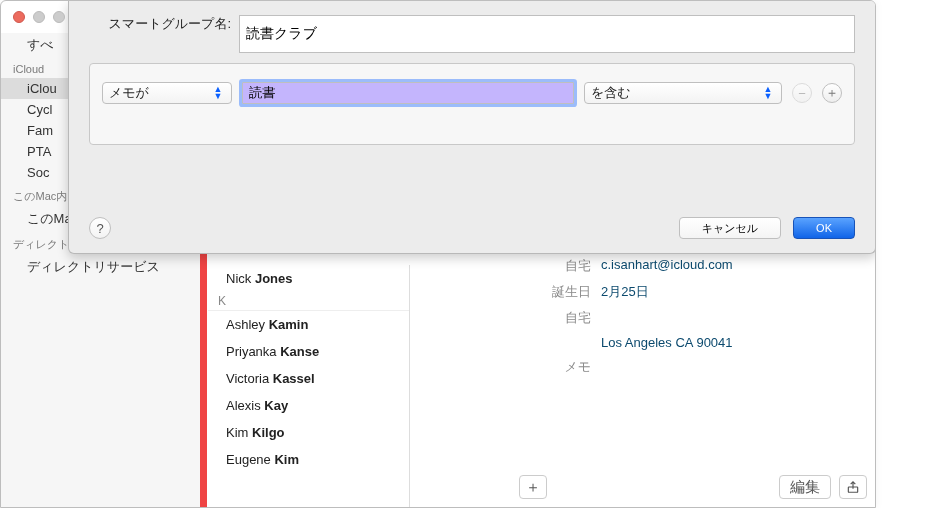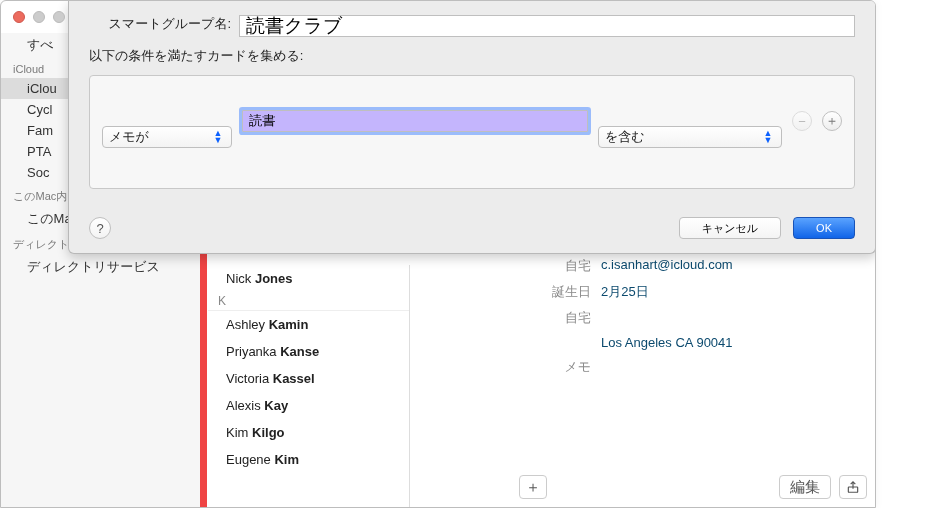--- a/index.html
+++ b/index.html
@@ -27,24 +27,24 @@
 .dval { flex: 1; color: #0c4a6e; }
 
 .detail-bar { position: absolute; left: 518px; bottom: 8px; right: 8px; display: flex; justify-content: space-between; align-items: center; }
 .sqbtn { border: 1px solid #ccc; background: #fff; border-radius: 4px; height: 24px; padding: 0 10px; font-size: 15px; color: #555; display: inline-flex; align-items: center; justify-content: center; }
 .sqbtn.ico { width: 28px; padding: 0; }
 
 
 .sheet { position: absolute; left: 67px; top: 0; width: 808px; height: 253px; background: #ececec; border: 1px solid #b8b8b8; border-top: none; border-radius: 0 0 6px 6px; box-shadow: 0 4px 12px rgba(0,0,0,.2); padding: 14px 20px 14px 20px; }
 .frow { display: flex; margin-bottom: 10px; }
 .flabel { width: 150px; text-align: right; padding-right: 8px; }
-.tfield { flex: 1; height: 22px; border: 1px solid #bfbfbf; background: #fff; padding: 2px 6px; font-size: 19px; }
+.tfield { flex: 1; height: 38px; border: 1px solid #bfbfbf; background: #fff; padding: 2px 6px; font-size: 14px; }
 .cond-box { border: 1px solid #c8c8c8; background: #f7f7f7; border-radius: 4px; padding: 18px 12px 40px; margin-top: 4px; }
 .cond-row { display: flex; align-items: center; gap: 10px; }
-.popup { height: 22px; border: 1px solid #bfbfbf; border-radius: 4px; background: linear-gradient(#fff,#f3f3f3); padding: 0 6px; display: flex; align-items: center; justify-content: space-between; margin-top: 32px; }
+.popup { height: 22px; border: 1px solid #bfbfbf; border-radius: 4px; background: linear-gradient(#fff,#f3f3f3); padding: 0 6px; display: flex; align-items: center; justify-content: space-between; }
 .popup .arr { width: 14px; height: 16px; margin-left: 4px; color: #0a60ff; font-size: 9px; line-height: 7px; text-align: center; display: flex; flex-direction: column; justify-content: center; }
 .popup .arr::before { content: "\25B2"; display: block; }
 .popup .arr::after { content: "\25BC"; display: block; }
 .cond-input { flex: 1; height: 22px; border: 1px solid #bfbfbf; background: #c4b5fd; padding: 2px 6px; box-shadow: 0 0 0 3px rgba(80,140,255,.55); border-radius: 1px; }
 .rbtn { width: 20px; height: 20px; border: 1px solid #bfbfbf; border-radius: 50%; background: linear-gradient(#fff,#eee); display: flex; align-items: center; justify-content: center; color: #777; font-size: 13px; }
 .sheet-btns { position: absolute; right: 20px; bottom: 14px; display: flex; gap: 12px; }
 .macbtn { height: 22px; padding: 0 22px; border: 1px solid #bfbfbf; border-radius: 4px; background: linear-gradient(#fff,#f4f4f4); font-size: 11px; }
 .macbtn.primary { background: linear-gradient(#5aa3ff,#1064e8); border-color: #1853b8; color: #fff; }
 .help { position: absolute; left: 20px; bottom: 14px; width: 22px; height: 22px; border: 1px solid #bfbfbf; border-radius: 50%; background: linear-gradient(#fff,#f3f3f3); display: flex; align-items: center; justify-content: center; color: #555; }
 </style>
@@ -118,31 +118,28 @@
           </svg>
       </button>
     </div>
   </div>
 
   <div class="sheet">
     <div class="frow">
       <div class="flabel">スマートグループ名:</div>
       <input class="tfield" value="読書クラブ" style="">
     </div>
-    <div class="frow">
-      <div class="flabel" style="width:auto;text-align:left;">以下の条件を満たすカードを集める:</div>
-    </div>
     <div class="cond-box">
       <div class="cond-row">
         <div class="popup" style="width:130px;">
           <span>メモが</span>
           <span class="arr"></span>
         </div>
         <input class="cond-input" value="読書" style="">
-        <div class="popup" style="width:184px;">
+        <div class="popup" style="width:198px;">
           <span>を含む</span>
           <span class="arr"></span>
         </div>
         <div class="rbtn" style="opacity:.5;">
             <span>−</span>
           </div>
         <div class="rbtn">
             <span>＋</span>
           </div>
       </div>

